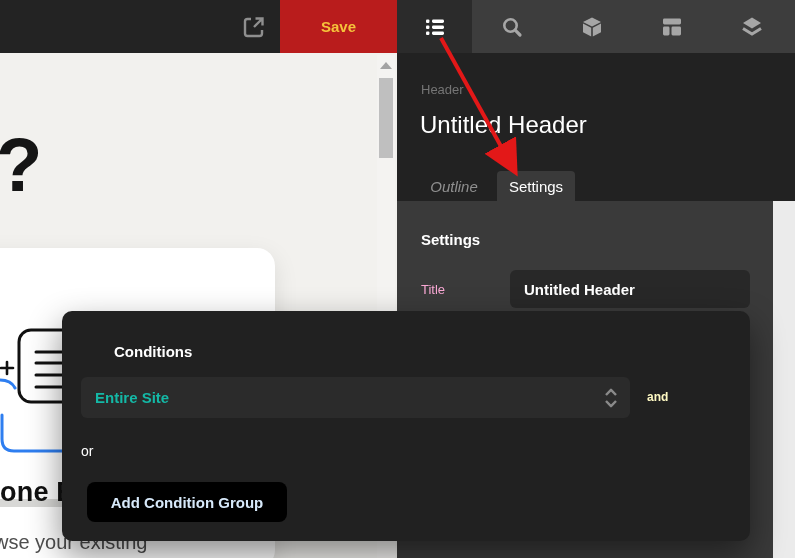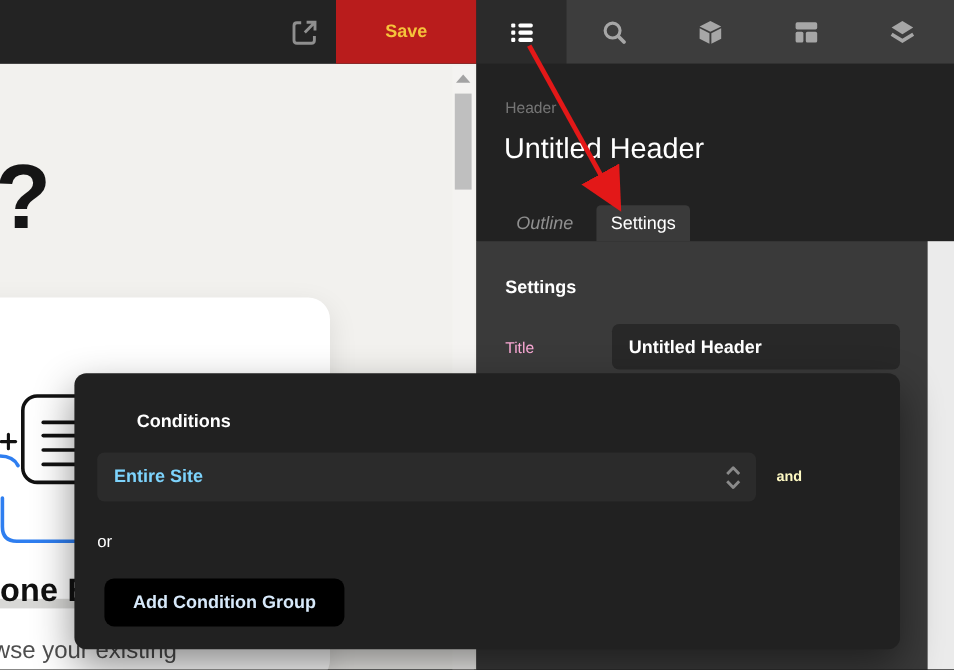--- a/index.html
+++ b/index.html
@@ -58,21 +58,21 @@
 
   
   #insp-track { left:773px; top:201px; width:22px; height:357px; background:#ebebeb; z-index:3; }
 
   
   #cond-panel { left:62px; top:311px; width:688px; height:230px; background:#212121;
                 border-radius:10px; box-shadow:0 14px 34px rgba(0,0,0,.45); z-index:10; }
   #cond-h { left:19px; top:32px; font-size:15px; font-weight:bold; color:#ffffff;margin-left:33px; }
   #cond-select { left:19px; top:66px; width:549px; height:41px; background:#2b2b2b;
                  border-radius:6px; display:flex; align-items:center; cursor:pointer; }
-  #cond-select-val { margin-left:14px; font-size:15px; font-weight:bold; color:#7dd3fc; }
+  #cond-select-val { margin-left:14px; font-size:15px; font-weight:bold; color:#14b8a6; }
   #cond-chevron { position:absolute; right:11px; top:10px; }
   #and-lbl { left:585px; top:79px; font-size:12px; font-weight:bold; color:#fef9c3; }
   #or-lbl { left:19px; top:132px; font-size:14px; color:#ffffff; }
   #add-btn { left:25px; top:171px; width:200px; height:40px; background:#000000;
              border:none; border-radius:8px; color:#d7e9fa; font-weight:bold;
              font-size:15px; cursor:pointer; font-family:"Liberation Sans",sans-serif; }
 
   
   #arrow-svg { left:420px; top:28px; z-index:40; pointer-events:none; }
 </style>

